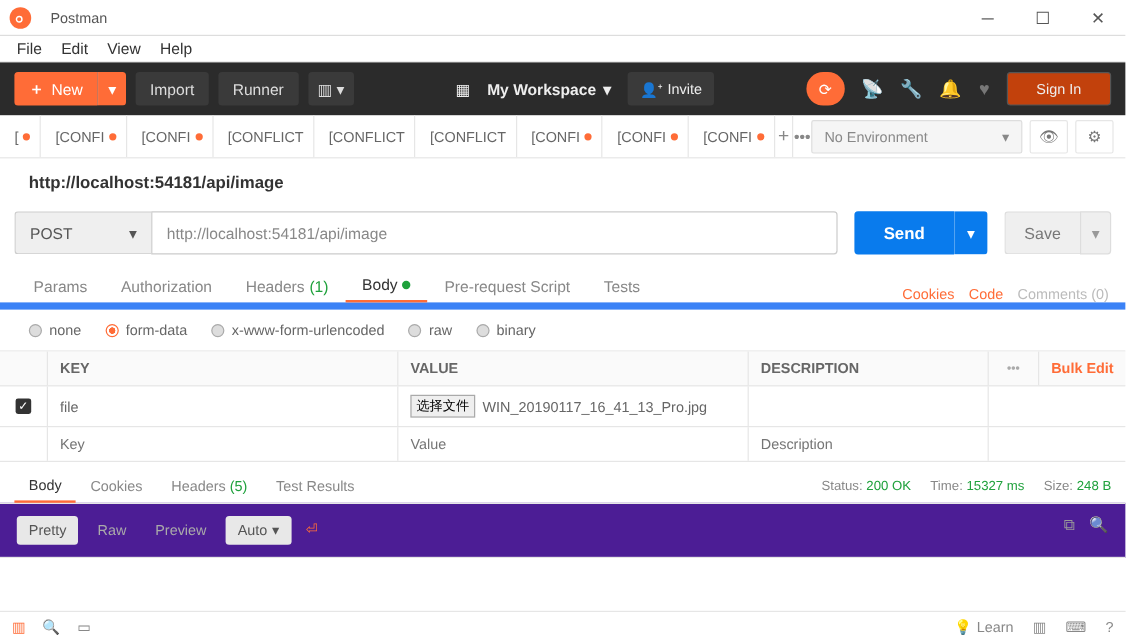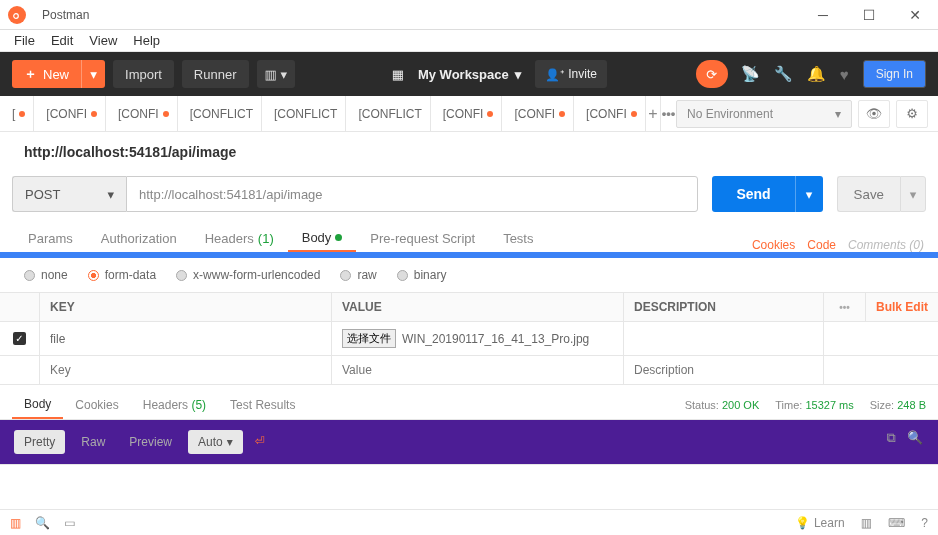--- a/index.html
+++ b/index.html
@@ -21,21 +21,21 @@
   .dark-toolbar { background: #2b2b2b; height: 44px; display: flex; align-items: center; padding: 0 12px; }
   .btn-new { background: #ff6c37; color: #fff; height: 28px; padding: 0 12px; border: none; display: flex; align-items: center; gap: 6px; font-size: 13px; border-radius: 3px 0 0 3px; }
   .btn-new-drop { background: #ff6c37; color: #fff; height: 28px; width: 24px; border: none; display: flex; align-items: center; justify-content: center; border-left: 1px solid rgba(255,255,255,0.3); border-radius: 0 3px 3px 0; margin-right: 8px; }
   .dark-ghost { background: #3a3a3a; color: #ddd; height: 28px; padding: 0 12px; border: none; border-radius: 3px; margin-right: 8px; font-size: 13px; display:flex; align-items:center; gap:4px; }
   .dark-toolbar .center { flex: 1; display: flex; justify-content: center; align-items: center; gap: 14px; color: #eee; }
   .workspace-drop { display: flex; align-items: center; gap: 6px; font-weight: 600; }
   .invite-btn { background: #3a3a3a; color: #eee; height: 28px; padding: 0 10px; border: none; border-radius: 3px; font-size: 12px; display:flex; align-items:center; gap:4px; }
   .dark-right { display: flex; align-items: center; gap: 14px; }
   .sync-btn { width: 32px; height: 28px; border-radius: 14px; background: #ff6c37; color: #fff; display: flex; align-items: center; justify-content: center; }
   .dark-icon { color: #777; font-size: 15px; }
-  .signin-btn { background: #3b82f6; color: #eee; border: 1px solid #555; height: 28px; padding: 0 12px; border-radius: 3px; font-size: 12px; }
+  .signin-btn { background: #c2410c; color: #eee; border: 1px solid #555; height: 28px; padding: 0 24px; border-radius: 3px; font-size: 12px; }
   
   
   .tabstrip { height: 36px; border-bottom: 1px solid #e6e6e6; display: flex; align-items: stretch; overflow: hidden; }
   .tab { display: flex; align-items: center; padding: 0 8px 0 12px; border-right: 1px solid #e6e6e6; font-size: 12px; color: #666; white-space: nowrap; }
   .tab .dot { width: 6px; height: 6px; border-radius: 50%; background: #ff6c37; margin-left: 4px; }
   .tabstrip .plus { width: 32px; display: flex; align-items: center; justify-content: center; color: #888; font-size: 16px; border-right: 1px solid #e6e6e6; }
   .tabstrip .overflow { width: 32px; display: flex; align-items: center; justify-content: center; color: #888; font-weight:bold; }
   .env-block { margin-left: auto; display: flex; align-items: center; gap: 6px; padding-right: 10px; }
   .env-select { width: 176px; height: 28px; border: 1px solid #ddd; background: #f5f5f5; display: flex; align-items: center; justify-content: space-between; padding: 0 10px; color: #888; font-size: 12px; border-radius: 2px;}
   .icon-btn { width: 32px; height: 28px; border: 1px solid #e6e6e6; display: flex; align-items: center; justify-content: center; color: #777; border-radius: 2px;}
@@ -53,21 +53,21 @@
   .save-drop { background:#efefef; width: 26px; height: 36px; border:1px solid #ddd; display:flex; align-items:center; justify-content:center; color:#999; border-radius:0 3px 3px 0;}
   
   
   .sub-tabs { display: flex; align-items: flex-end; padding: 0 14px; border-bottom: 6px solid #3b82f6; height: 34px; }
   .sub-tab { padding: 0 14px; font-size: 13px; color: #888; height: 100%; display: flex; align-items: center; gap: 4px; }
   .sub-tab.active { color: #333; border-bottom: 2px solid #ff6c37; }
   .green-num { color: #1fa13c; }
   .green-dot { width: 7px; height: 7px; border-radius: 50%; background: #1fa13c; display: inline-block; }
   .sub-right { margin-left: auto; display: flex; gap: 12px; font-size: 12px; }
   .orange-link { color: #ff6c37; }
-  .gray-link { color: #bbb; font-style: italic; }
+  .gray-link { color: #bbb; }
   
   
   .radio-row { display: flex; align-items: center; gap: 20px; padding: 10px 24px; border-bottom: 1px solid #e6e6e6;}
   .radio-item { display: flex; align-items: center; gap: 6px; font-size: 12px; color: #666; }
   .radio-circle { width: 11px; height: 11px; border-radius: 50%; border: 1px solid #aaa; background:#ddd; display:inline-block; }
   .radio-item.selected .radio-circle { border-color:#ff6c37; background: radial-gradient(circle,#ff6c37 0 40%,#fff 45% 100%); }
   
   
   .kv-head, .kv-row { display: flex; align-items: stretch; border-bottom: 1px solid #e6e6e6; }
   .kv-head { background: #fafafa; font-size: 10px; font-weight: 700; color: #666; }

